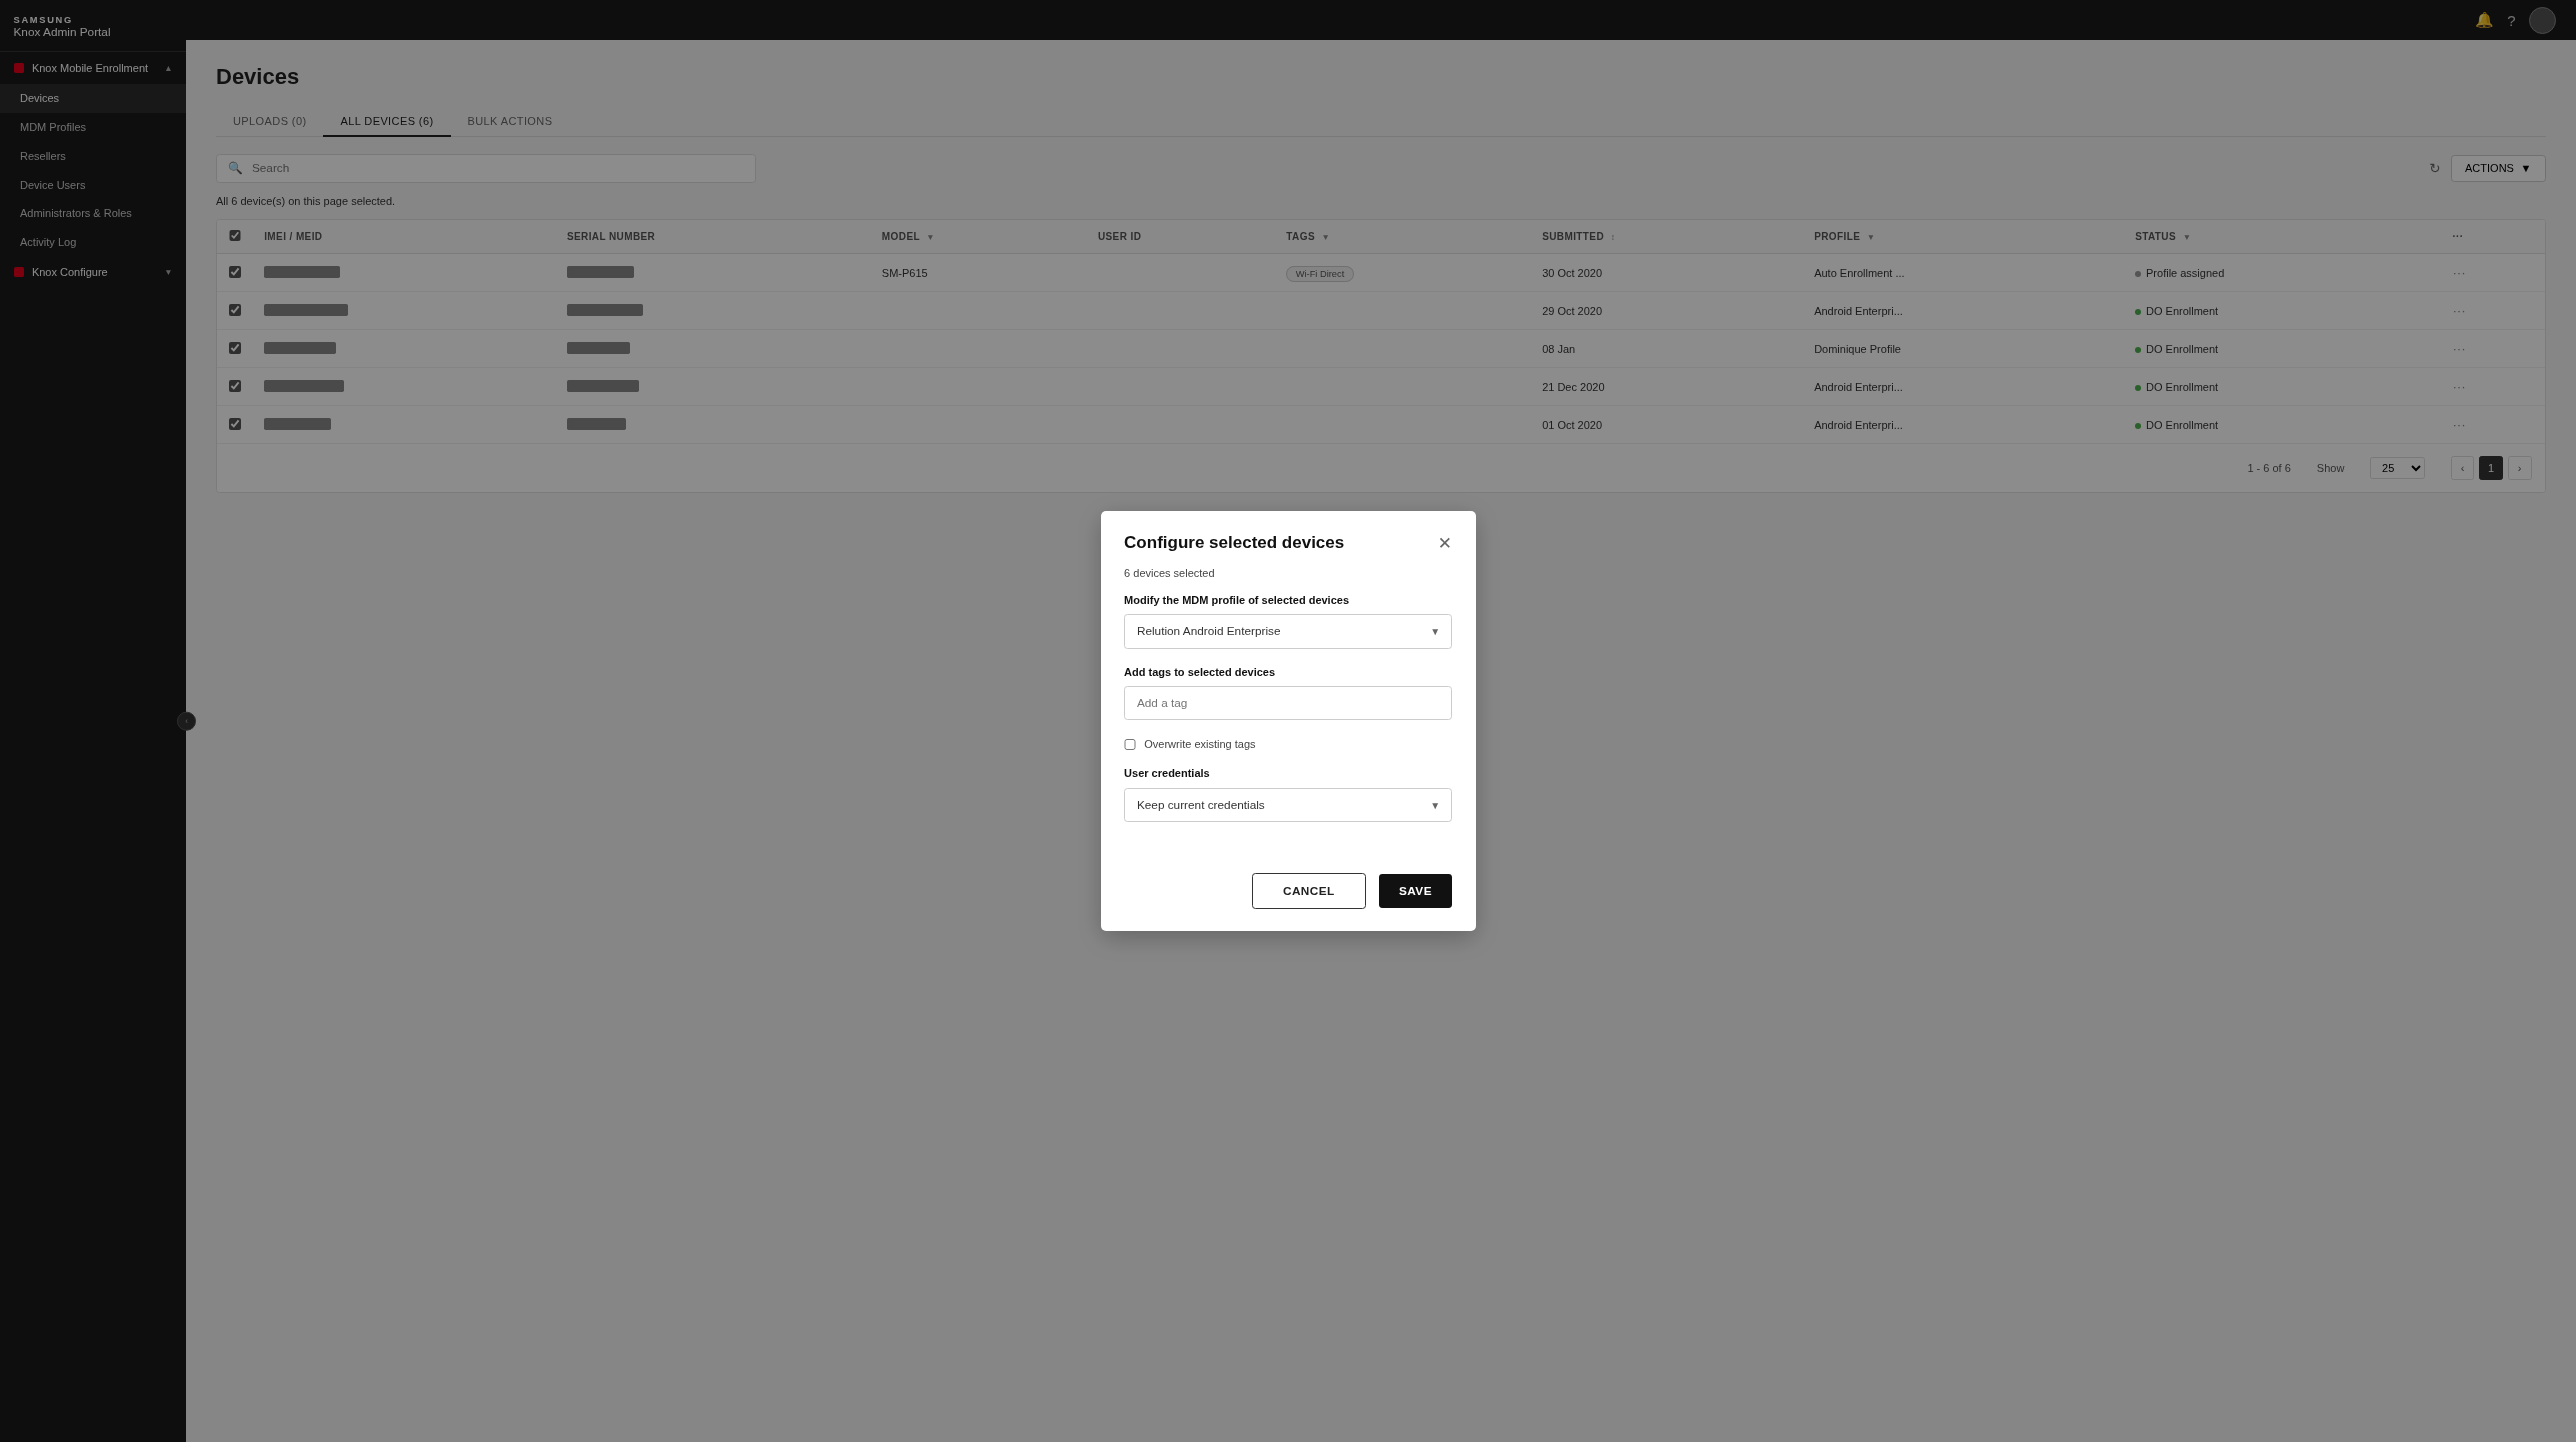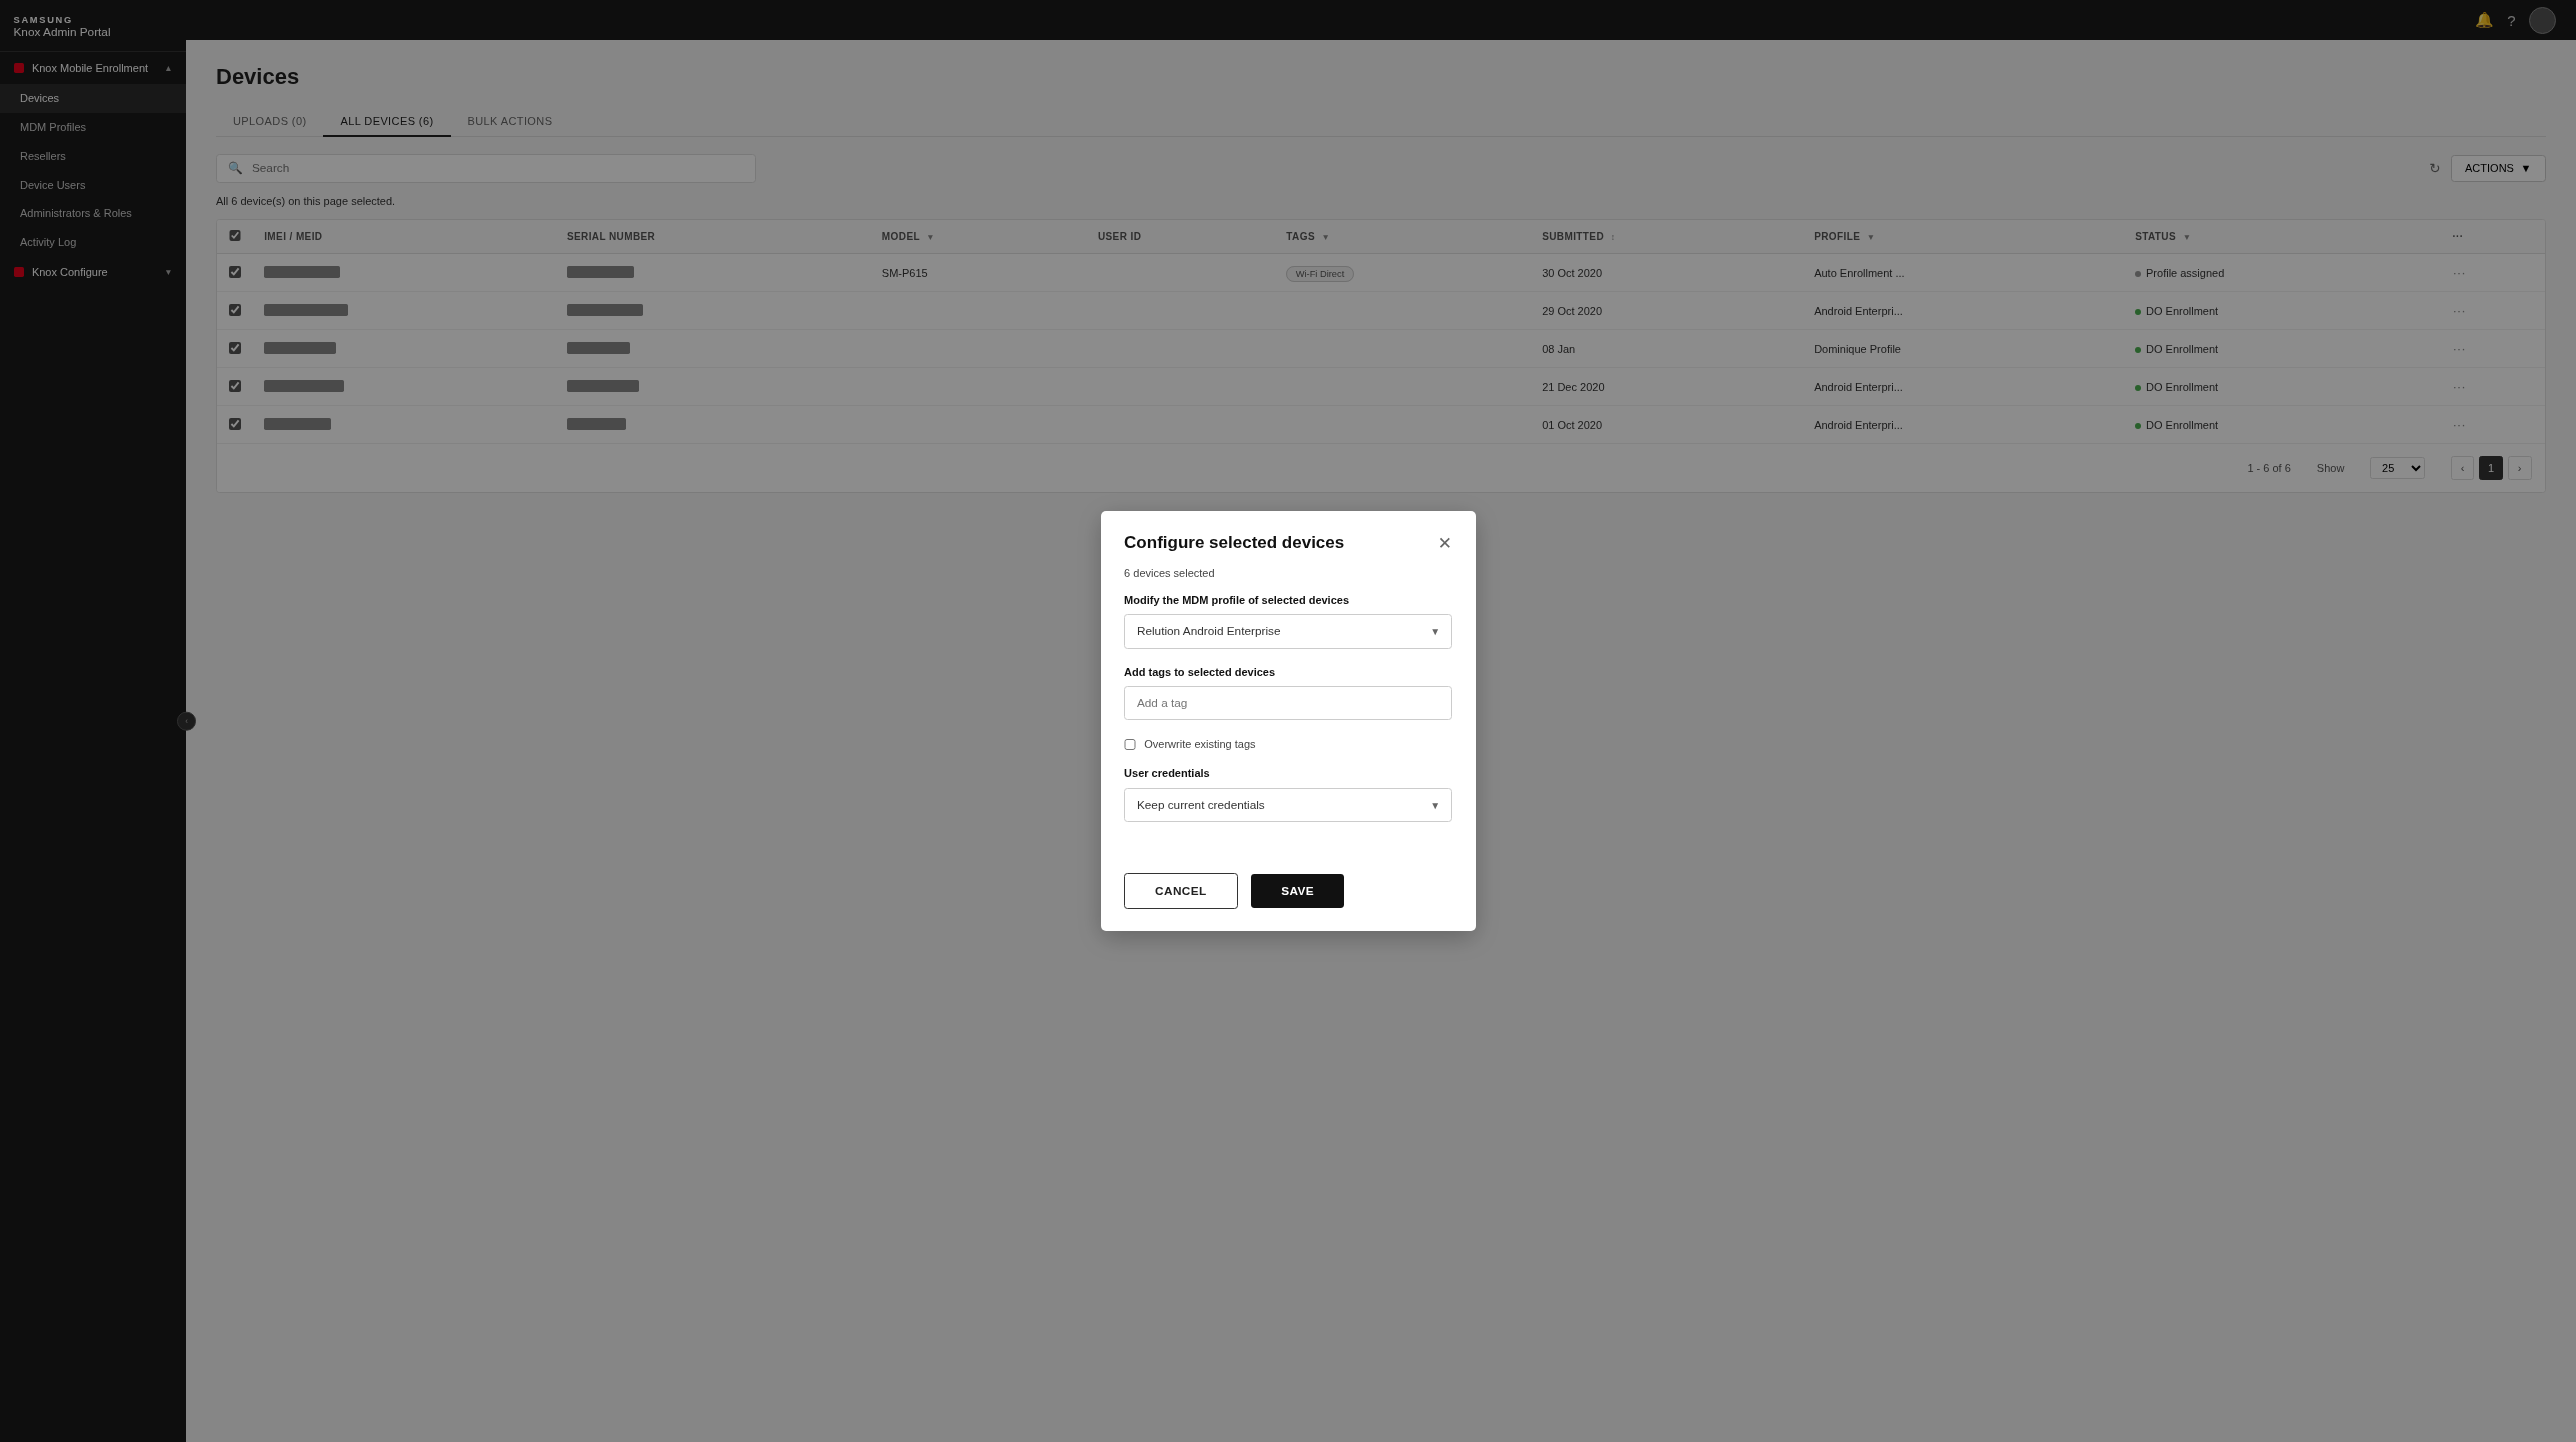--- a/index.html
+++ b/index.html
@@ -397,37 +397,37 @@
       display: flex;
       align-items: center;
       gap: 8.4px;
       margin-bottom: 17px;
       font-size: 11px;
       color: #444;
     }
     .modal-footer {
       display: flex;
       align-items: center;
-      justify-content: flex-start;
+      justify-content: flex-end;
       gap: 13.5px;
       padding: 13.5px 23.6px 22px 23.6px;
     }
     .btn-cancel {
       padding: 10px 30px;
       border: 1.3px solid #333;
       border-radius: 3.4px;
       background: #fff;
       color: #222;
       font-size: 11.8px;
       font-weight: 600;
       cursor: pointer;
       letter-spacing: 0.4px;
     }
     .btn-save {
-      padding: 10px 30px;
+      padding: 10px 20px;
       border: none;
       border-radius: 3.4px;
       background: #111;
       color: #fff;
       font-size: 11.8px;
       font-weight: 600;
       cursor: pointer;
       letter-spacing: 0.4px;
     }
   </style>

